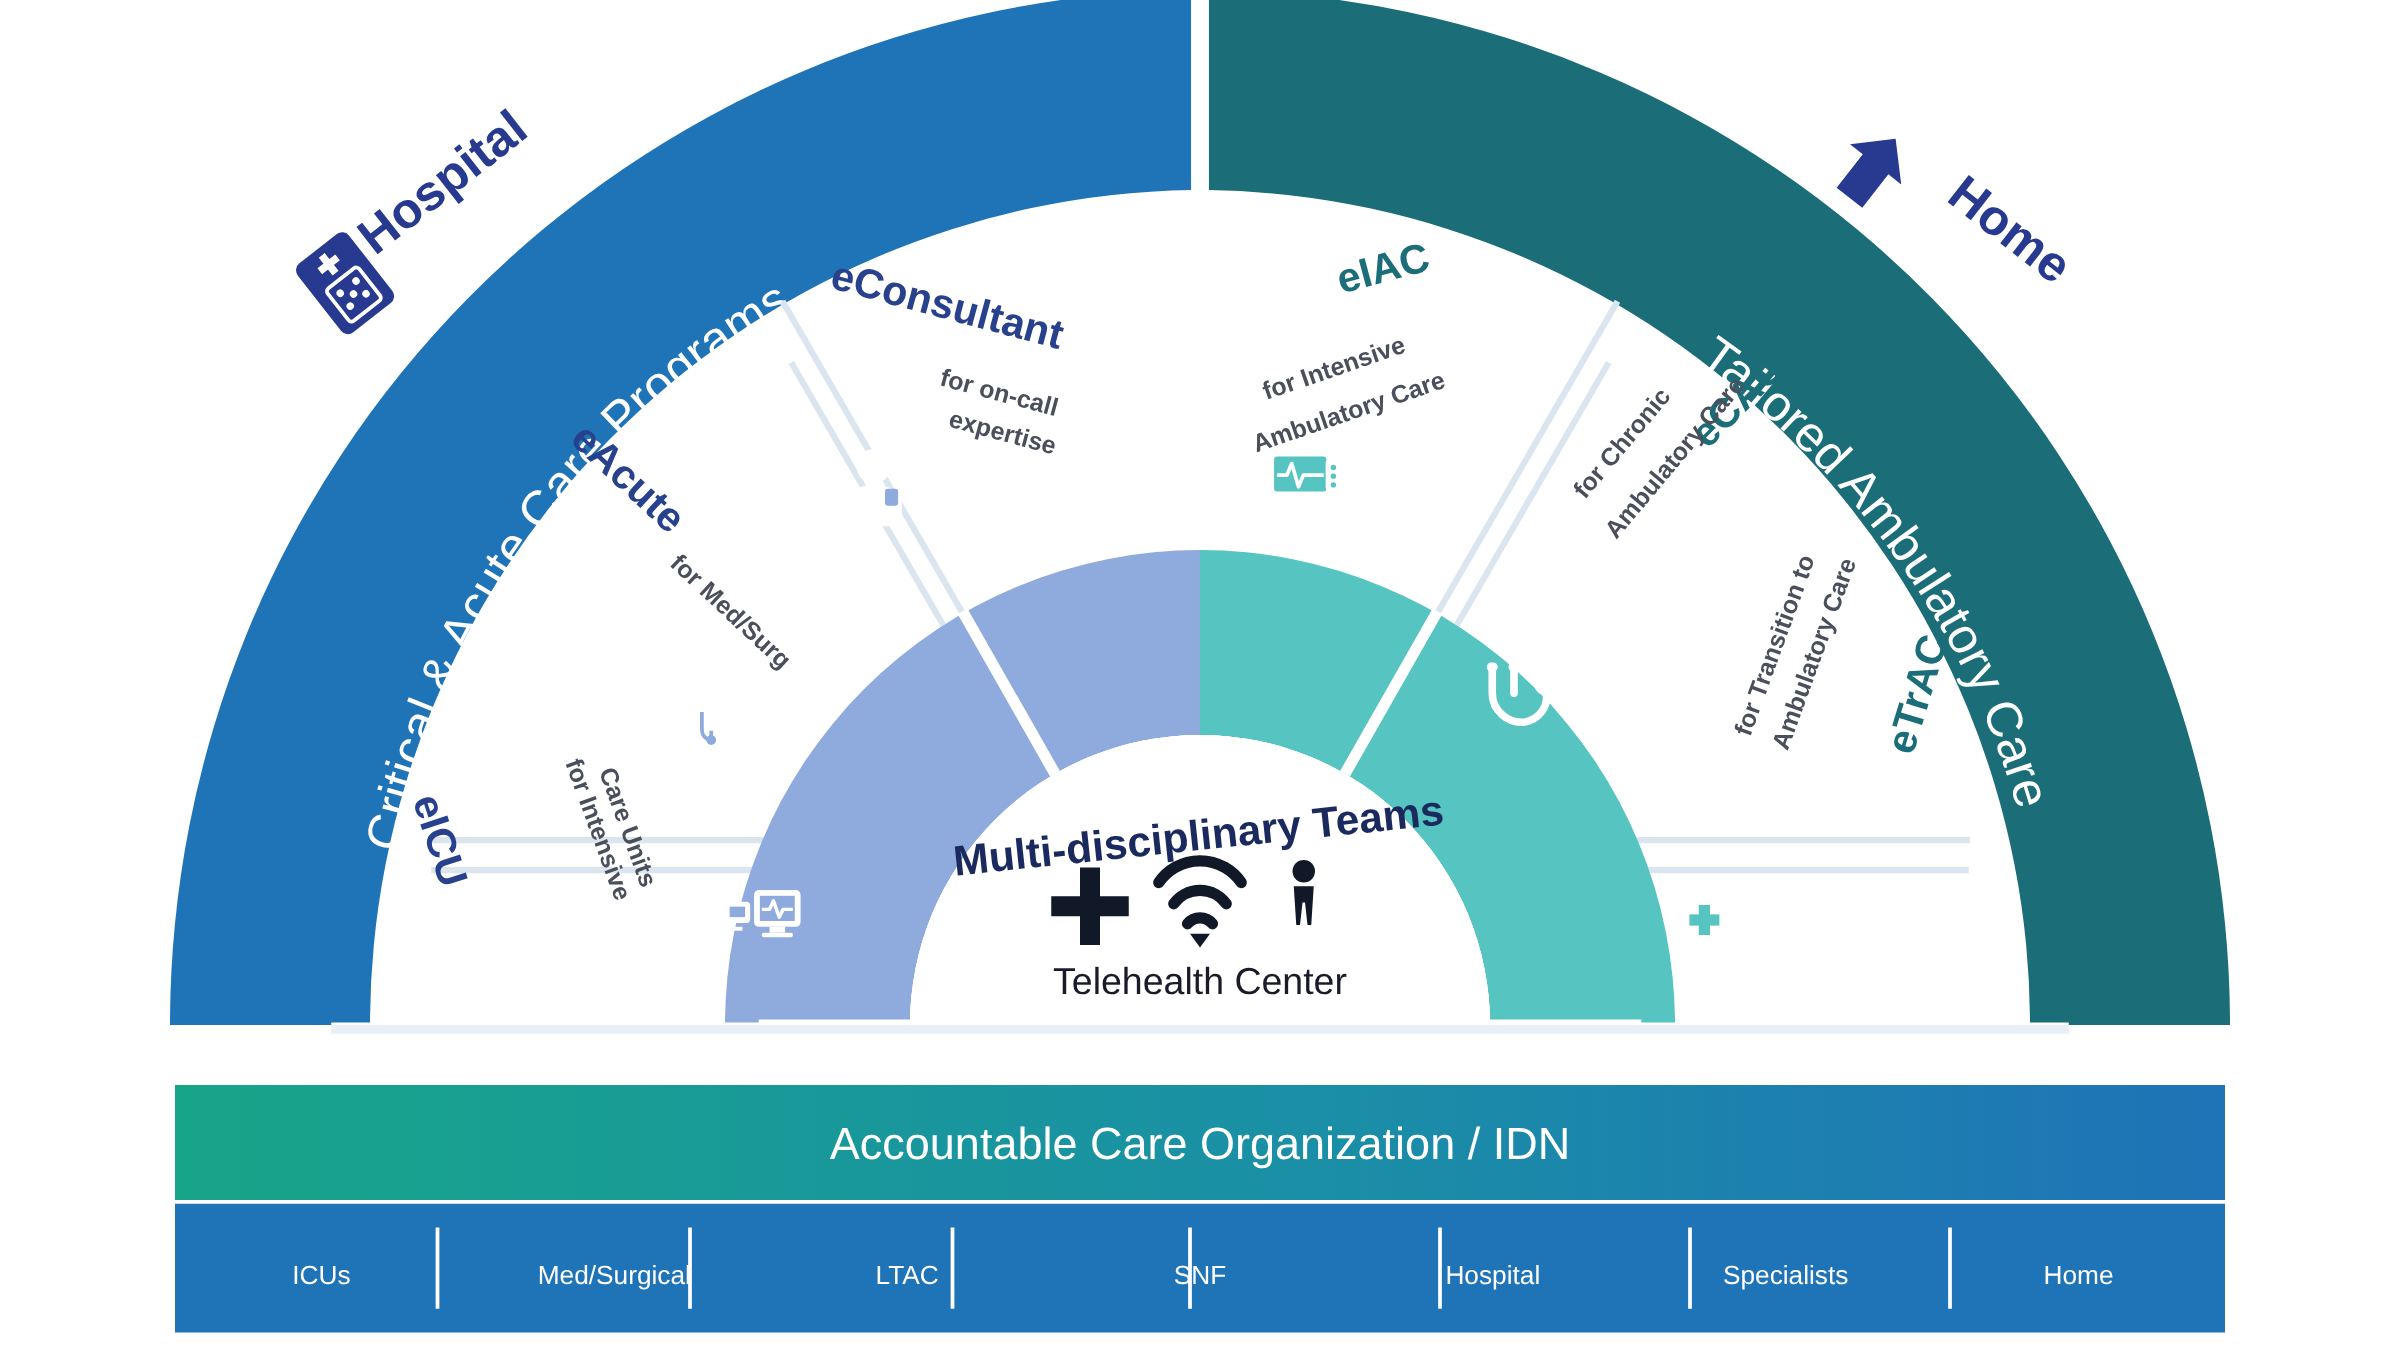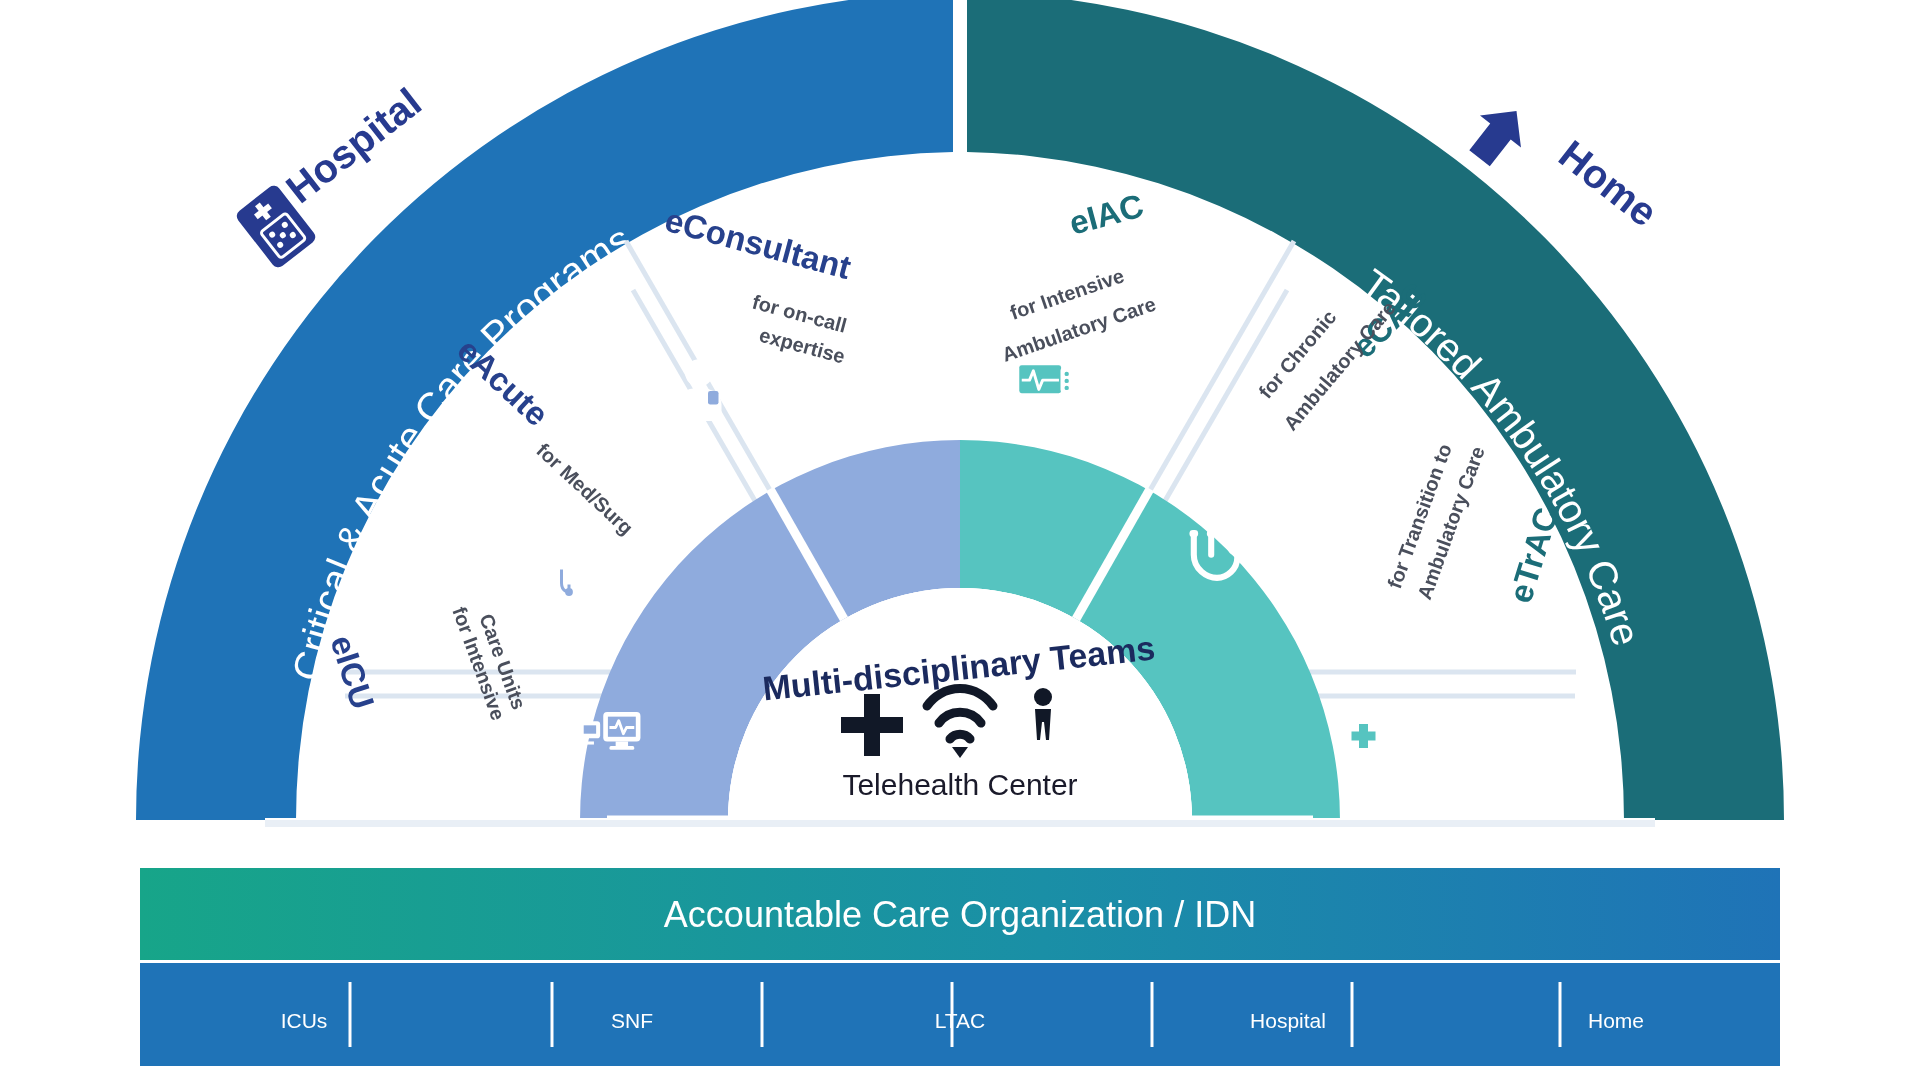--- a/index.html
+++ b/index.html
@@ -241,27 +241,33 @@
       <line x1="1560" y1="982" x2="1560" y2="1047" stroke="#ffffff" stroke-width="3"></line>
     </g>
   </g>
 </svg>
 
 <div id="facility-labels" style="position:absolute;left:140px;top:963px;width:1640px;height:115px;display:flex;">
   <div class="fl">
         <span>ICUs</span>
       </div>
   <div class="fl">
+        <span>Med/Surgical</span>
+      </div>
+  <div class="fl">
+        <span>LTAC</span>
+      </div>
+  <div class="fl">
         <span>SNF</span>
       </div>
   <div class="fl">
-        <span>LTAC</span>
-      </div>
-  <div class="fl">
         <span>Hospital</span>
+      </div>
+  <div class="fl">
+        <span>Specialists</span>
       </div>
   <div class="fl">
         <span>Home</span>
       </div>
 </div>
 
 <style>
   #facility-labels .fl{flex:1;display:flex;align-items:center;justify-content:center;
     color:#ffffff;font-size:21px;font-family:"Liberation Sans",sans-serif;}
 </style>

